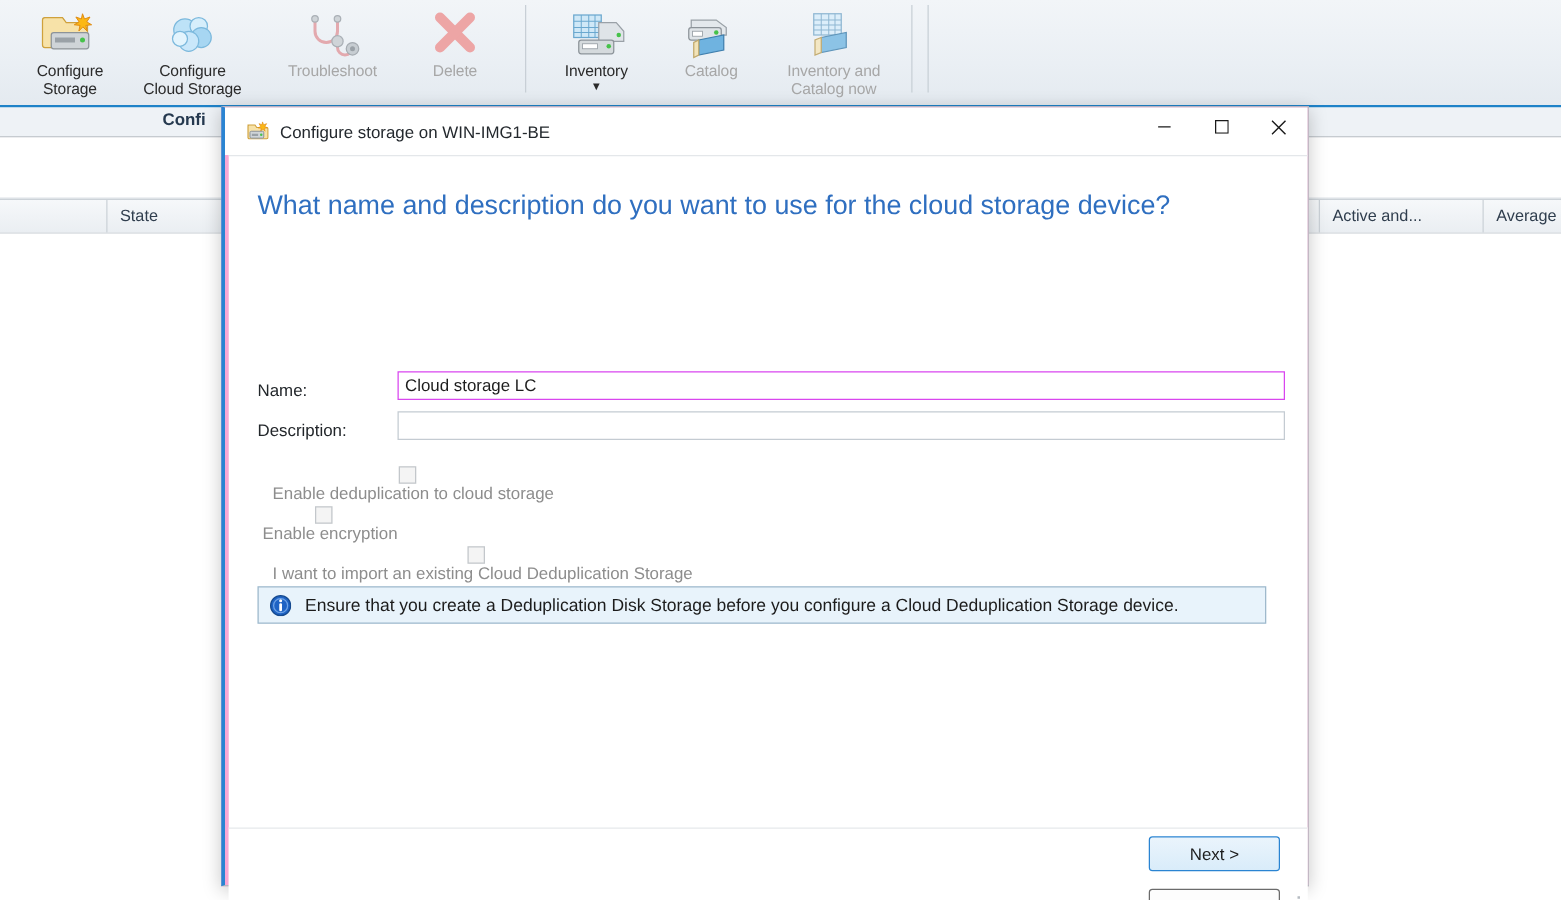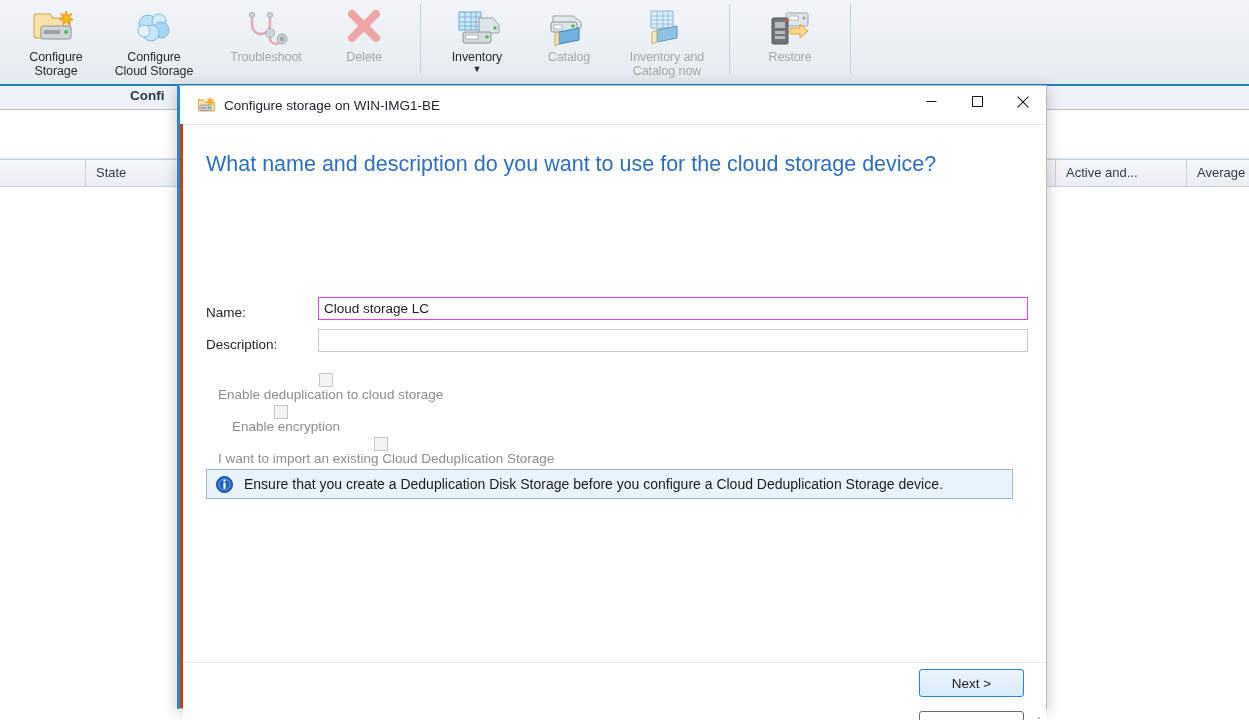--- a/index.html
+++ b/index.html
@@ -138,21 +138,21 @@
     font-size: 21px;
     color: #2f6fc0;
     white-space: nowrap;
   }
 
   
   .dialog {
     position: absolute;
     left: 177px; top: 85px;
     width: 870px; height: 624px;
-    background: #c2410c;
+    background: #f9a8d4;
     border: 1px solid #b3b9bf;
     border-left: 3px solid #2a84d2;
     box-sizing: border-box;
     box-shadow: 0 3px 14px rgba(0,0,0,0.22);
   }
   .dlg-titlebar {
     position: relative;
     height: 38px;
     background: #ffffff;
     display: flex;
@@ -441,40 +441,20 @@
               <path d="M40 24 l-5 2 v12 l5 -2 z" fill="#f3e7c4" stroke="#c4ad74" stroke-width="1"></path>
             </svg>
           </span>
           <span class="lbl">Inventory and</span>
           <span class="lbl">Catalog now</span>
         </div>
       </div>
 
       <div class="rib-sep"></div>
 
-      <div class="rib-group">
-        <div class="rib-btn" style="width:96px">
-          <div class="rib-btn disabled" style="width:96px;padding:0">
-            <span class="glyph">
-              <svg width="96" height="44" viewBox="0 0 96 44">
-                <rect x="44" y="7" width="22" height="13" rx="1.5" fill="#e1e6ea" stroke="#9aa1a7" stroke-width="1"></rect>
-                <rect x="47" y="10" width="9" height="4" fill="#fff" stroke="#9aa1a7" stroke-width="0.7"></rect>
-                <circle cx="62" cy="12" r="1.6" fill="#9aa1a7"></circle>
-                <rect x="30" y="12" width="16" height="26" rx="1.5" fill="#6e7478" stroke="#4e5357" stroke-width="1"></rect>
-                <rect x="33" y="16" width="10" height="6" fill="#b7bcc0"></rect>
-                <rect x="33" y="25" width="10" height="3" fill="#b7bcc0"></rect>
-                <rect x="33" y="30" width="10" height="3" fill="#b7bcc0"></rect>
-                <circle cx="44" cy="14" r="1.6" fill="#e05a3a"></circle>
-                <path d="M48 22 l10 0 l0 -4 l8 7 l-8 7 l0 -4 l-10 0 z" fill="#fcd98a" stroke="#e0a23e" stroke-width="1"></path>
-              </svg>
-            </span>
-            <span class="lbl">Restore</span>
-          </div>
-        </div>
-      </div>
 
       <div class="rib-sep"></div>
     </div>
   </div>
 
   <div class="bg-titlebar"></div>
   <div class="bg-title-text">Confi</div>
   <div class="bg-gap"></div>
 
   <div class="bg-header-row"></div>
@@ -539,21 +519,21 @@
         <div class="frow" style="top:205px; left:0;">
           <span class="flabel">Description:</span>
           <input class="ftext empty" style="width: 710px;" type="text" value="">
         </div>
 
         <div class="cbrow" style="top:248px; left:12px;">
           <span class="cbbox"></span>
           <span class="cblabel">Enable deduplication to cloud storage</span>
         </div>
 
-        <div class="cbrow" style="top:280px; left:26px;">
+        <div class="cbrow" style="top:280px; left:4px;">
           <span class="cbbox"></span>
           <span class="cblabel">Enable encryption</span>
         </div>
 
         <div class="cbrow" style="top:312px; left:12px;">
           <span class="cbbox"></span>
           <span class="cblabel">I want to import an existing Cloud Deduplication Storage</span>
         </div>
       </div>
 

